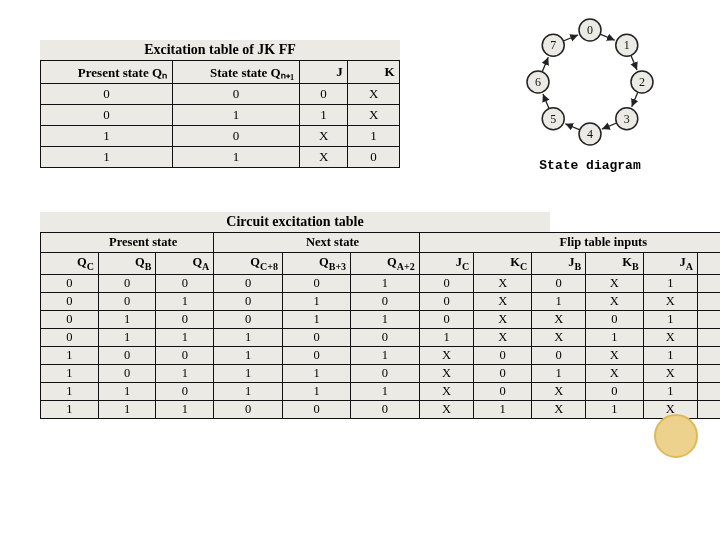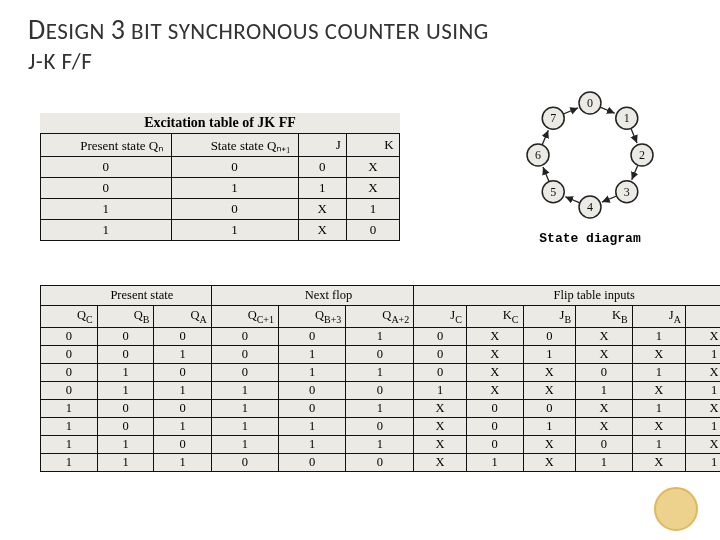--- a/index.html
+++ b/index.html
@@ -51,21 +51,21 @@
     width: 100%;
     background: #eceae4;
   }
   th, td {
     border: 1px solid #111;
     text-align: center;
     font-size: 13px;
     padding: 2px 4px;
     font-family: 'Times New Roman', serif;
   }
-  th { font-weight: normal; padding-left: 36px; }
+  th { font-weight: bold; padding-left: 36px; }
   .state-dgm {
     position: absolute;
     top: 4px;
     right: 30px;
     width: 200px;
     height: 170px;
     text-align: center;
   }
   .state-dgm svg { width: 180px; height: 140px; }
   .state-caption {
@@ -101,24 +101,20 @@
     background: #ecd28c;
     border: 2px solid #e0b85a;
   }
   .state-node { fill:#eceae4; stroke:#222; stroke-width:1.5; }
   .state-txt { font: 12px 'Times New Roman'; fill:#111; text-anchor:middle; dominant-baseline:central; }
 </style>
 </head>
 <body>
 
 <div class="slide">
-  <div class="title">
-    <span class="big">D</span><span>ESIGN </span><span class="big">3</span><span> BIT SYNCHRONOUS COUNTER USING</span><br>
-    <span>J-K  F/F</span>
-  </div>
 
   <div class="content">
 
     <div class="excite-block">
       <div class="excite-title">Excitation table of JK FF</div>
       <table>
         <tbody>
             <tr>
           <th>Present state Qₙ</th>
           <th>State state Qₙ₊₁</th>
@@ -188,32 +184,33 @@
             <circle cx="38" cy="70" r="11" class="state-node"></circle>
             <text x="38" y="70" class="state-txt">6</text>
             <circle cx="53.23044737829952" cy="33.23044737829953" r="11" class="state-node"></circle>
             <text x="53.23044737829952" y="33.23044737829953" class="state-txt">7</text>
           </g>
       </svg>
       <div class="state-caption">State diagram</div>
     </div>
 
     <div class="circuit-block">
+      <div class="circuit-title">Circuit excitation table</div>
       <table>
         <tbody>
             <tr>
           <th colspan="3">Present state</th>
-          <th colspan="3">Next flop</th>
+          <th colspan="3">Next state</th>
           <th colspan="6">Flip table inputs</th>
         </tr>
         <tr id="circuit-subhdr">
               <th>Q<span class="sub">C</span></th>
               <th>Q<span class="sub">B</span></th>
               <th>Q<span class="sub">A</span></th>
-              <th>Q<span class="sub">C+1</span></th>
+              <th>Q<span class="sub">C+8</span></th>
               <th>Q<span class="sub">B+3</span></th>
               <th>Q<span class="sub">A+2</span></th>
               <th>J<span class="sub">C</span></th>
               <th>K<span class="sub">C</span></th>
               <th>J<span class="sub">B</span></th>
               <th>K<span class="sub">B</span></th>
               <th>J<span class="sub">A</span></th>
               <th>K<span class="sub">A</span></th>
             </tr>
         </tbody>

